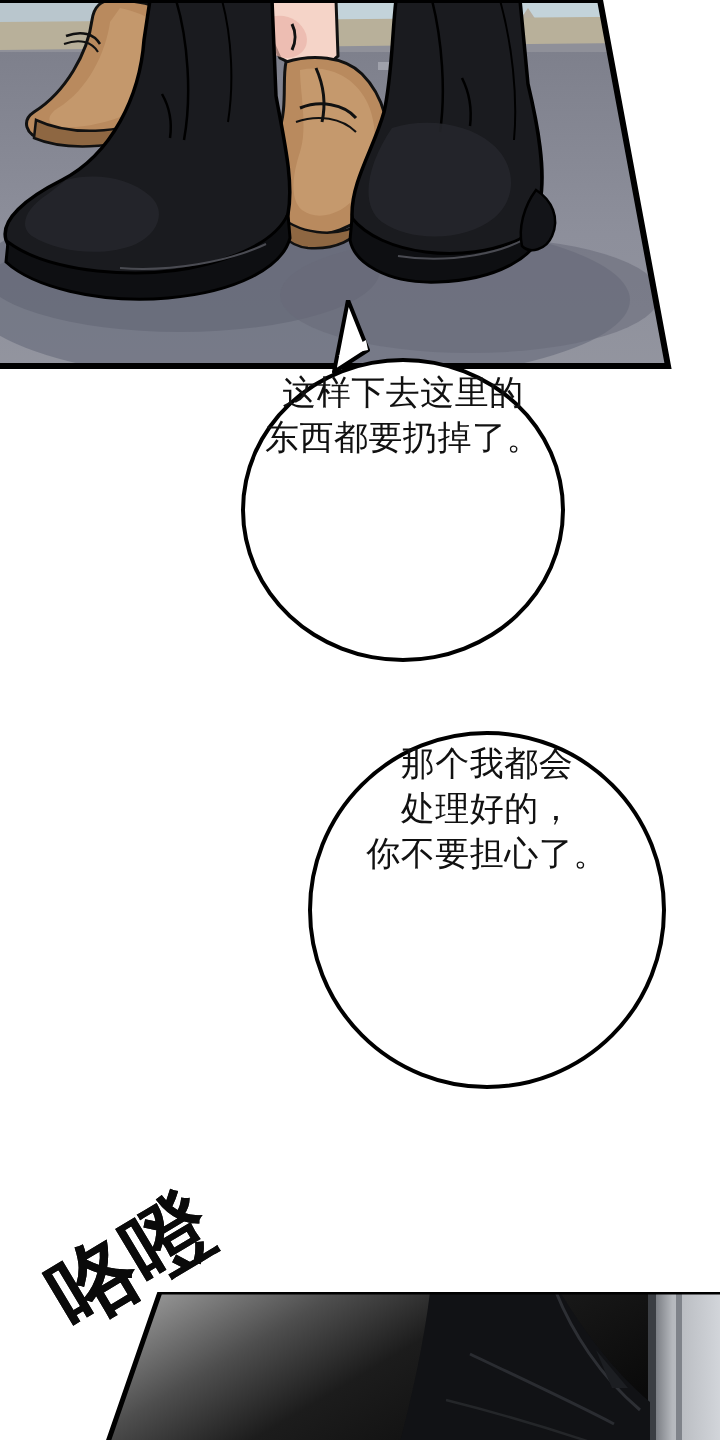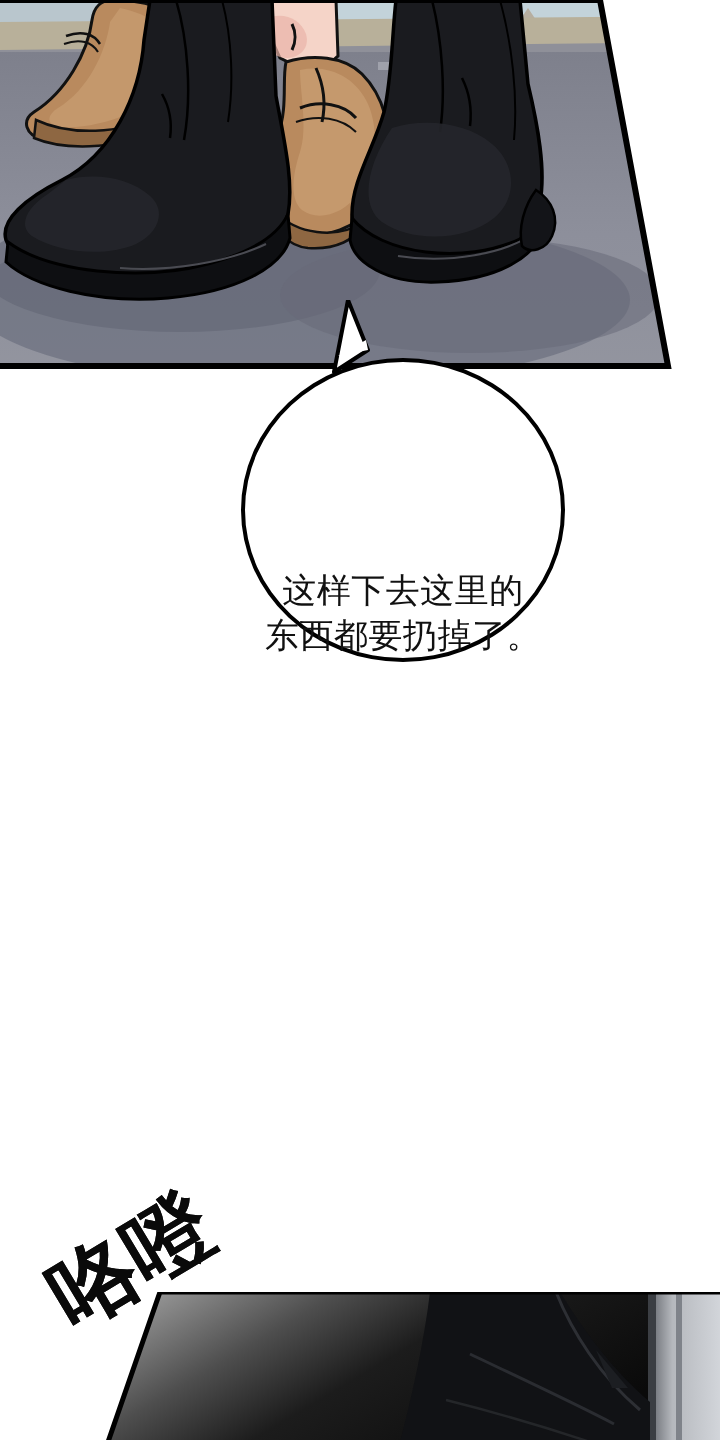--- a/index.html
+++ b/index.html
@@ -28,21 +28,21 @@
     display: block;
   }
   
   .bubble {
     position: absolute;
     box-sizing: border-box;
     border-radius: 50%;
     background: #ffffff;
     border: 4px solid #000000;
     display: flex;
-    align-items: flex-end;
+    align-items: flex-start;
     justify-content: center;
   }
   .bubble-text {
     text-align: center;
     color: #111111;
     font-size: 34px;
     line-height: 1.33;
     letter-spacing: 0.5px;
     white-space: pre-line;
     font-weight: 400;
@@ -209,20 +209,25 @@
   <svg class="bubble-tail" width="40" height="76" viewBox="0 0 40 76">
     <path d="M 18,0 L 4,72 L 38,50 Z" fill="#ffffff" stroke="#000000" stroke-width="4" stroke-linejoin="round"></path>
     <path d="M 8,56 L 36,40 L 38,50 Z" fill="#ffffff" stroke="none"></path>
   </svg>
 
   <div class="bubble" id="bubble-1">
     <div class="bubble-text">这样下去这里的
 东西都要扔掉了。</div>
   </div>
 
+  <div class="bubble" id="bubble-2">
+    <div class="bubble-text">那个我都会
+处理好的，
+你不要担心了。</div>
+  </div>
 
   <svg class="panel-svg" width="720" height="150" viewBox="0 0 720 150" style="left:0;top:1292px;">
     <defs>
       <clipPath id="clip-bot">
         <path d="M 160,0 L 720,0 L 720,150 L 108,150 Z"></path>
       </clipPath>
       <linearGradient id="botGrad" x1="0" y1="0" x2="1" y2="0.35">
         <stop offset="0%" stop-color="#e2e2e2"></stop>
         <stop offset="18%" stop-color="#9a9a9a"></stop>
         <stop offset="42%" stop-color="#4e4e4e"></stop>

